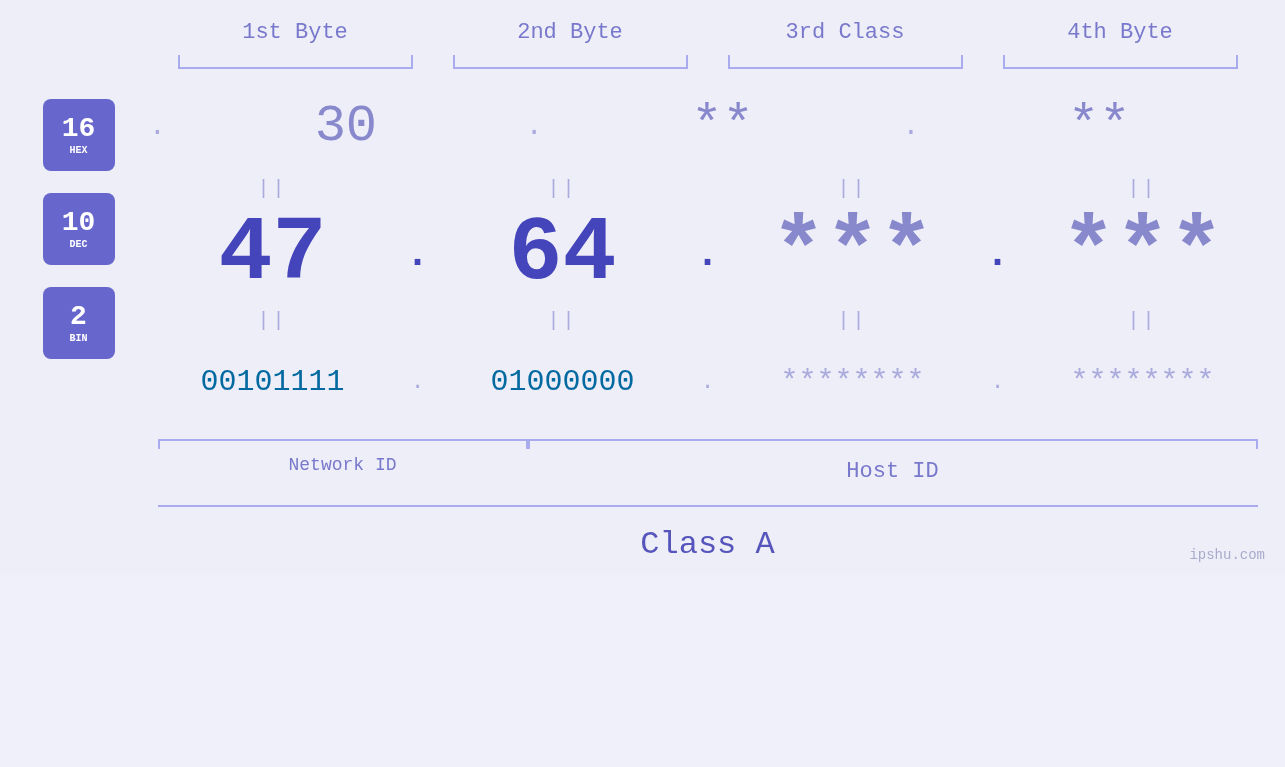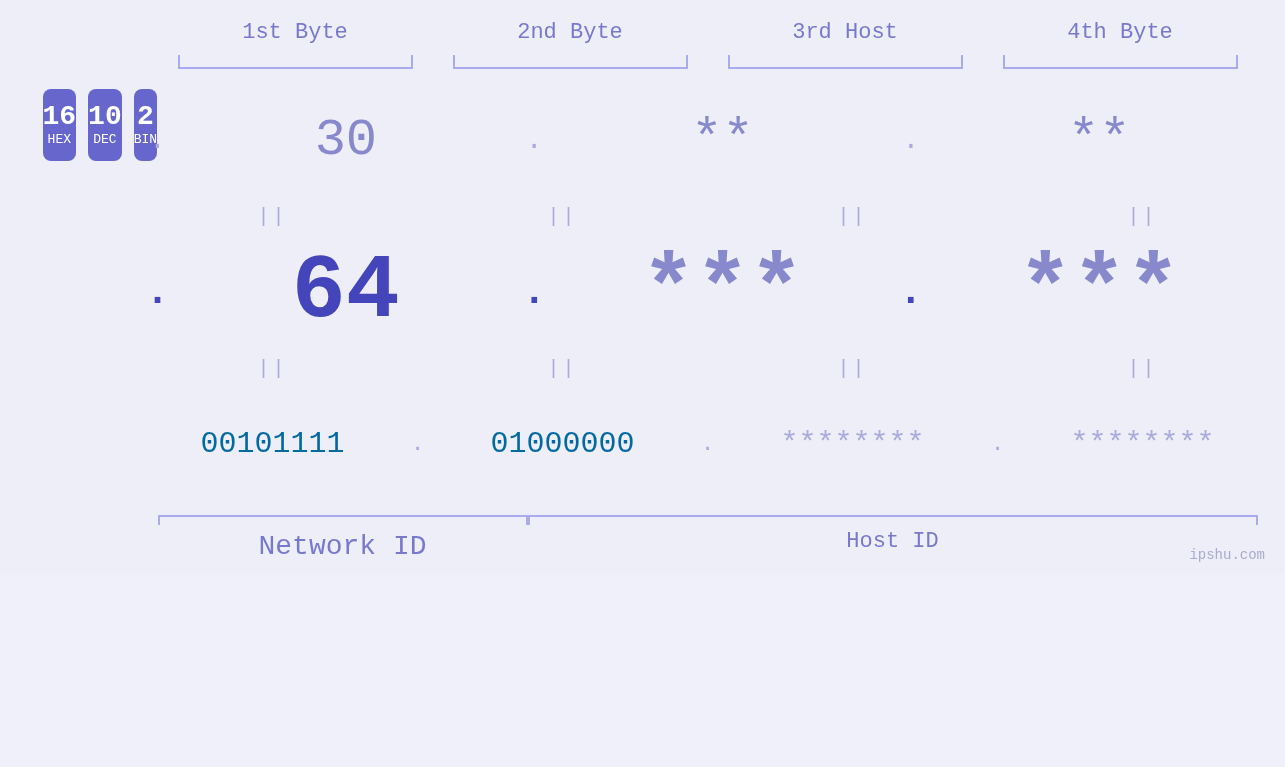--- a/index.html
+++ b/index.html
@@ -77,25 +77,25 @@
     
     .content-area {
       display: flex;
       width: 1230px;
       margin-left: 30px;
       flex: 1;
     }
 
     .badge-column {
       display: flex;
-      flex-direction: row;
+      flex-direction: column;
       justify-content: space-around;
       width: 100px;
       padding-top: 10px;
-      gap: 12px;
+      gap: 1px;
       padding-bottom: 60px;
     }
 
     .badge {
       background: #6666cc;
       color: white;
       border-radius: 8px;
       width: 72px;
       height: 72px;
       display: flex;
@@ -103,22 +103,23 @@
       align-items: center;
       justify-content: center;
       font-family: 'Courier New', Courier, monospace;
     }
     .badge-number {
       font-size: 28px;
       font-weight: bold;
       line-height: 1.1;
     }
     .badge-label {
-      font-size: 13px;
+      font-size: 10px;
       line-height: 1.1;
+      font-weight: bold;
     }
 
     .data-columns {
       flex: 1;
       display: flex;
       flex-direction: column;
     }
 
     
     .data-row {
@@ -269,26 +270,26 @@
       width: 2px; height: 10px;
       background: #aaaaee;
     }
 
     .network-label {
       position: absolute;
       left: 0; top: 26px;
       width: 370px;
       text-align: center;
       color: #7878cc;
-      font-size: 28px;
+      font-size: 18px;
       font-family: 'Courier New', Courier, monospace;
     }
     .host-label {
       position: absolute;
-      left: 370px; top: 24px;
+      left: 370px; top: 30px;
       right: 0;
       text-align: center;
       color: #7878cc;
       font-size: 22px;
       font-family: 'Courier New', Courier, monospace;
     }
 
     
     .class-section {
       width: 1100px;
@@ -337,21 +338,21 @@
     }
   </style>
 </head>
 <body>
 
 <div class="main-container">
 
   <div class="byte-labels">
     <div class="byte-label">1st Byte</div>
     <div class="byte-label">2nd Byte</div>
-    <div class="byte-label">3rd Host</div>
+    <div class="byte-label">3rd Class</div>
     <div class="byte-label">4th Byte</div>
   </div>
 
   <div class="bracket-row">
     <div class="bracket">
         <div class="right-tick"></div>
       </div>
     <div class="bracket">
         <div class="right-tick"></div>
       </div>
@@ -407,20 +408,23 @@
         <div class="equals-cell"><span class="equals-row-item">||</span></div>
         <div class="equals-dot-sep"></div>
         <div class="equals-cell"><span class="equals-row-item">||</span></div>
         <div class="equals-dot-sep"></div>
         <div class="equals-cell"><span class="equals-row-item">||</span></div>
         <div class="equals-dot-sep"></div>
         <div class="equals-cell"><span class="equals-row-item">||</span></div>
       </div>
 
       <div class="data-row data-row-dec">
+        <div class="byte-cell">
+          <span class="dec-value">47</span>
+        </div>
         <div class="dot-separator">
           <span class="dec-dot">.</span>
         </div>
         <div class="byte-cell">
           <span class="dec-value">64</span>
         </div>
         <div class="dot-separator">
           <span class="dec-dot">.</span>
         </div>
         <div class="byte-cell">
@@ -477,16 +481,20 @@
       <div class="right-t"></div>
     </div>
 
     <div class="host-bracket">
       <div class="right-t"></div>
     </div>
     <div class="network-label">Network ID</div>
     <div class="host-label">Host ID</div>
   </div>
 
+  <div class="class-section" style="width:1100px; margin-left:130px; position:relative; margin-top:6px;">
+    <div class="class-line"></div>
+    <div class="class-label">Class A</div>
+  </div>
 
   <div class="watermark">ipshu.com</div>
 
 </div>
 
 </body></html>

